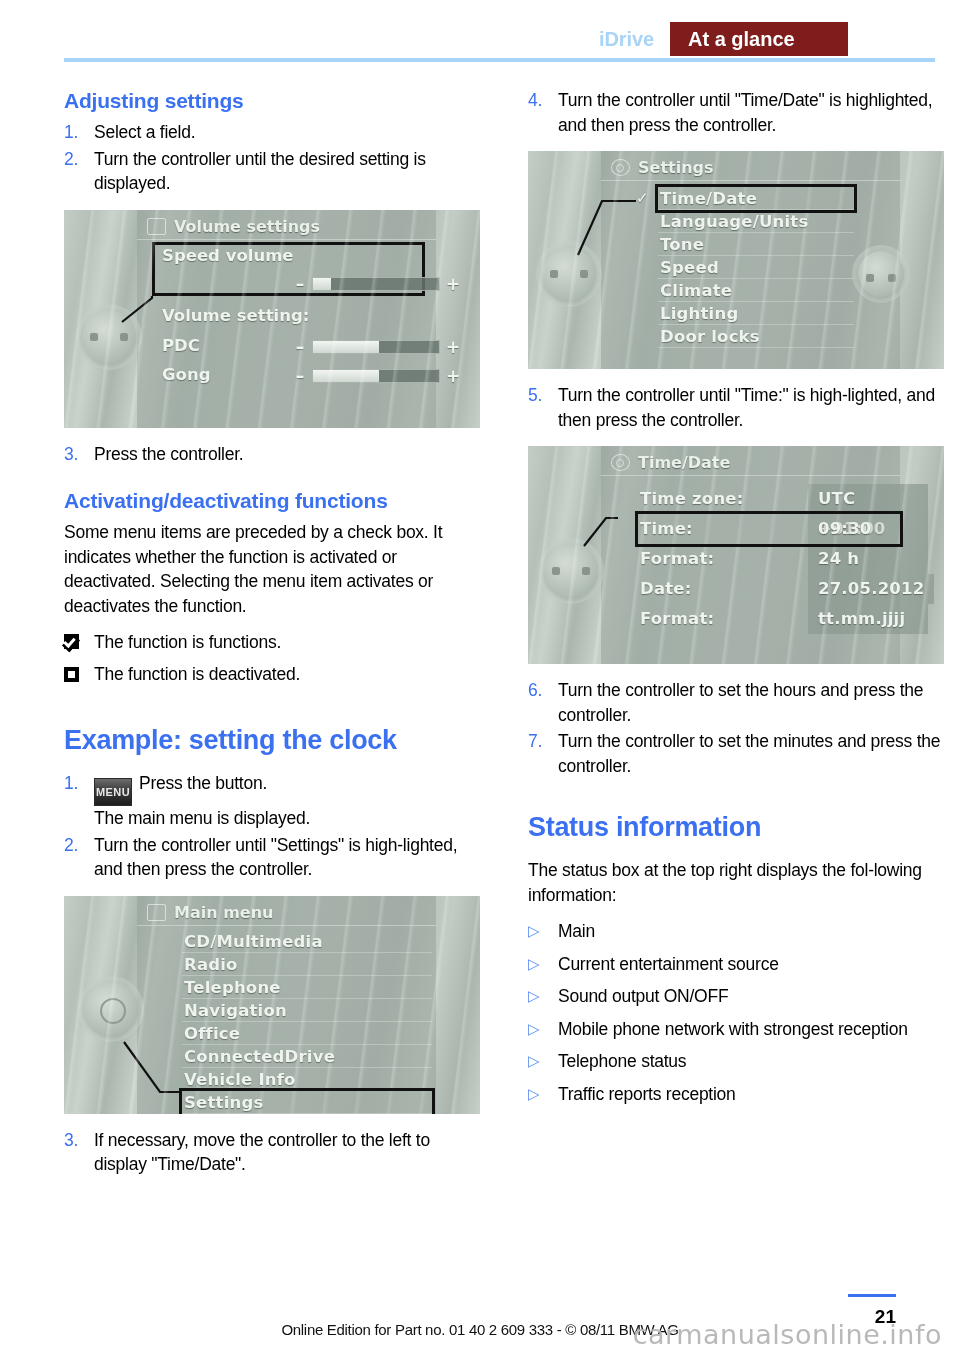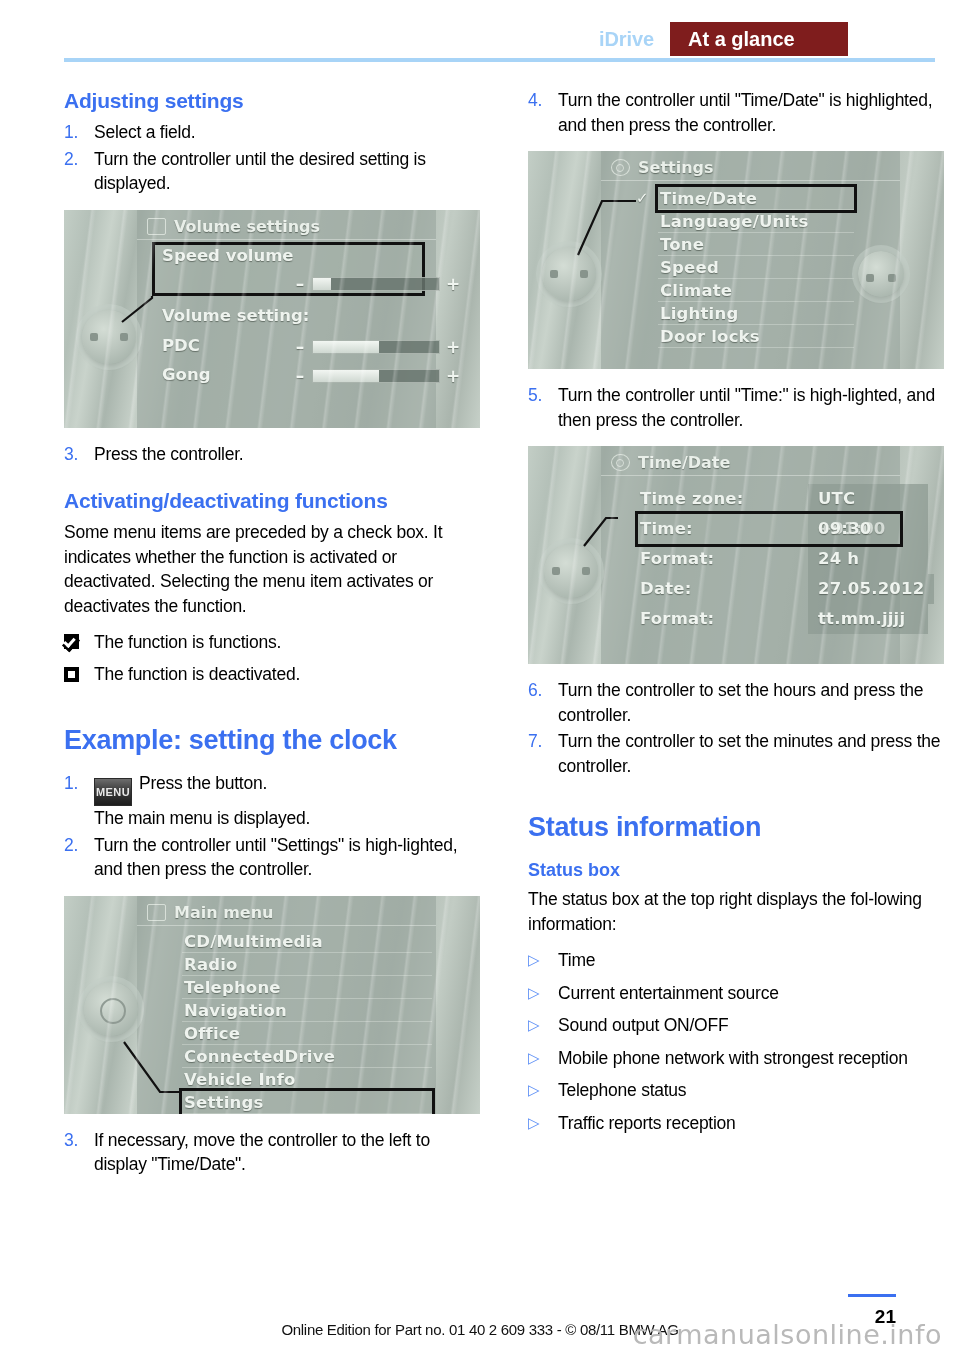--- a/index.html
+++ b/index.html
@@ -690,28 +690,27 @@
       <div class="step-text">Turn the controller to set the hours and press the controller.</div>
     </div>
     <div class="step">
       <div class="step-num">7.</div>
       <div class="step-text">Turn the controller to set the minutes and press the controller.</div>
     </div>
 
     <div class="spacer-lg"></div>
 
     <h1 class="big-title">Status information</h1>
-    <h3 class="sub-title">Status box</h3>
     <p class="body">The status box at the top right displays the fol-lowing information:</p>
 
     <div class="spacer-sm"></div>
 
     <div class="bullet">
       <div class="bullet-mark">▷</div>
-      <div class="bullet-text">Time</div>
+      <div class="bullet-text">Main</div>
     </div>
     <div class="bullet">
       <div class="bullet-mark">▷</div>
       <div class="bullet-text">Current entertainment source</div>
     </div>
     <div class="bullet">
       <div class="bullet-mark">▷</div>
       <div class="bullet-text">Sound output ON/OFF</div>
     </div>
     <div class="bullet">

